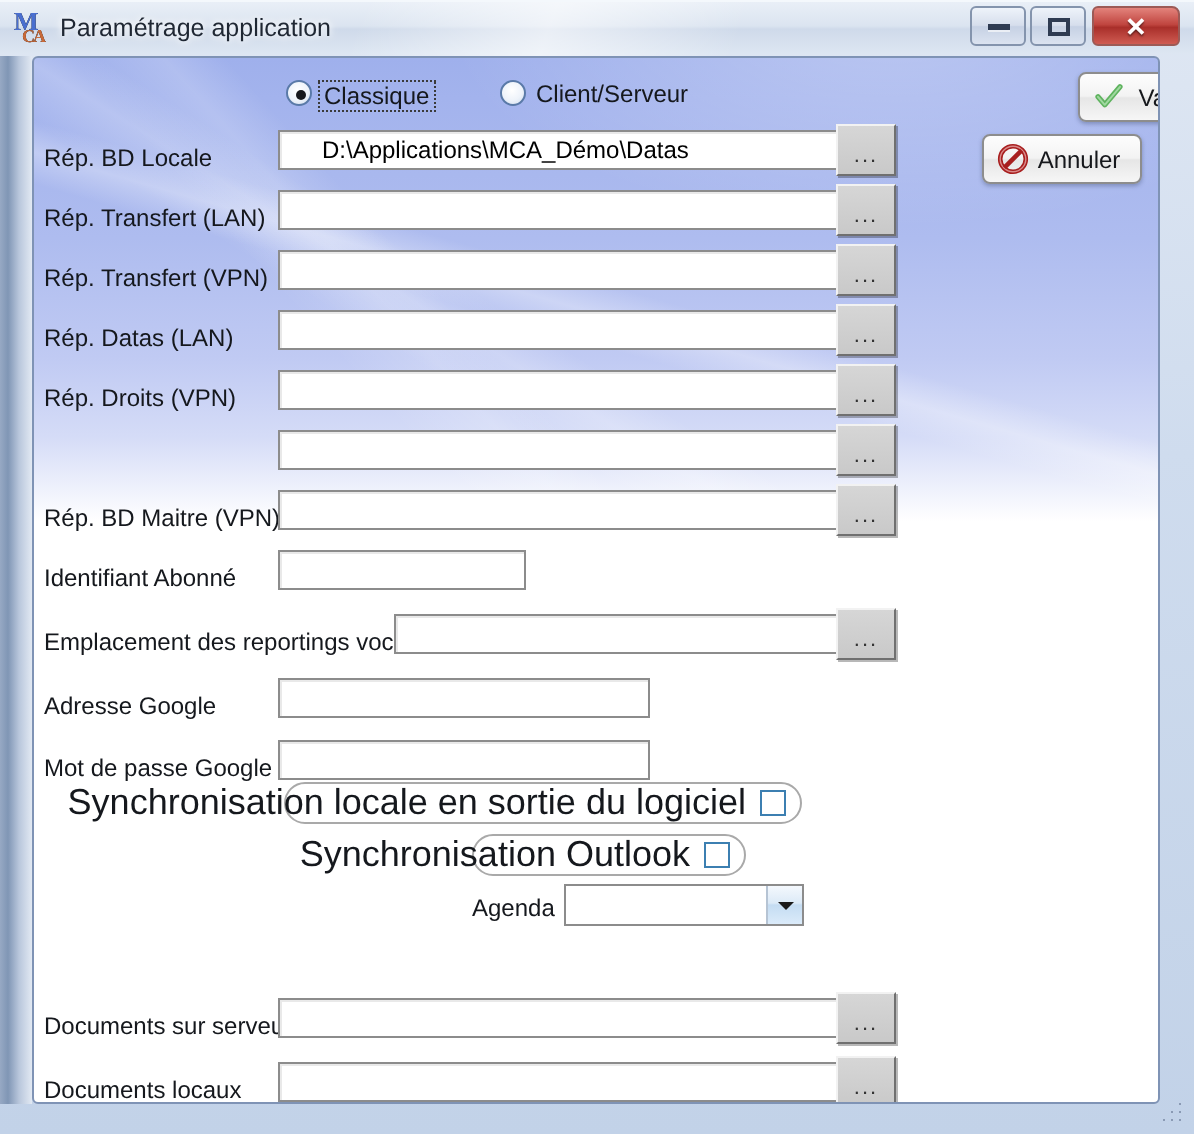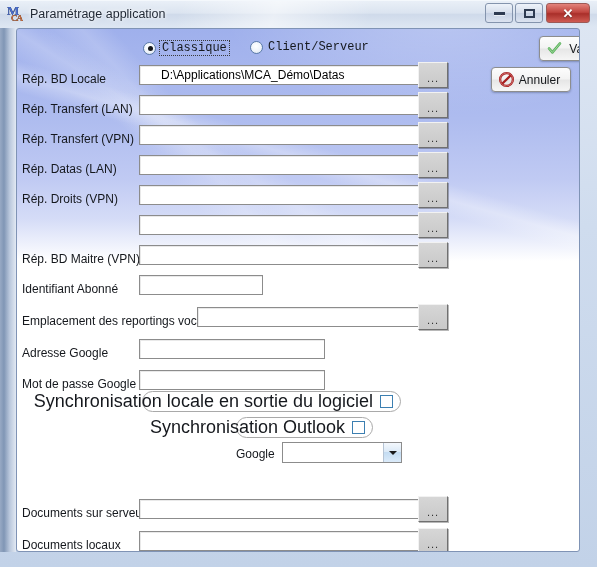--- a/index.html
+++ b/index.html
@@ -108,21 +108,21 @@
   }
   .browse{
     position:absolute;box-sizing:border-box;width:30px;height:26px;
     border:1px solid #707070;border-top-color:#f2f2f2;border-left-color:#f2f2f2;
     background:linear-gradient(180deg,#d6d6d6 0%,#c9c9c9 100%);
     color:#333;font-size:11px;text-align:center;line-height:30px;
     letter-spacing:1px;
     box-shadow:1px 1px 0 rgba(0,0,0,.28);
   }
   
-  .radio-wrap{position:absolute;display:flex;align-items:center;font-family:Liberation Mono, monospace;}
+  .radio-wrap{position:absolute;display:flex;}
   .radio{
     width:13px;height:13px;border-radius:50%;box-sizing:border-box;
     border:1px solid #5a7aa8;
     background:radial-gradient(circle at 45% 38%,#ffffff 0%,#eef3fa 55%,#cfdcec 100%);
     position:relative;flex:0 0 auto;
   }
   .radio.on:after{
     content:"";position:absolute;left:3.5px;top:3.5px;width:5px;height:5px;border-radius:50%;
     background:#16181c;
   }
@@ -273,21 +273,21 @@
     <div class="pill" style="left:125px;top:362px;width:259px;">
       <span class="ptext">Synchronisation locale en sortie du logiciel</span>
       <span class="cb"></span>
     </div>
 
     <div class="pill" style="left:219px;top:388px;width:137px;">
       <span class="ptext">Synchronisation Outlook</span>
       <span class="cb"></span>
     </div>
 
-    <div class="lbl" style="left:219px;top:418px;">Google</div>
+    <div class="lbl" style="left:219px;top:418px;">Agenda</div>
     <div class="combo" style="left:265px;top:413px;width:120px;">
       <span class="arrowbtn">
           <i></i>
         </span>
     </div>
 
 
     <div class="lbl" style="left:5px;top:477px;">Documents sur serveur</div>
     <input class="tb" style="left: 122px; top: 470px; width: 283px;" value="">
     <div class="browse" style="left:401px;top:467px;">...</div>

